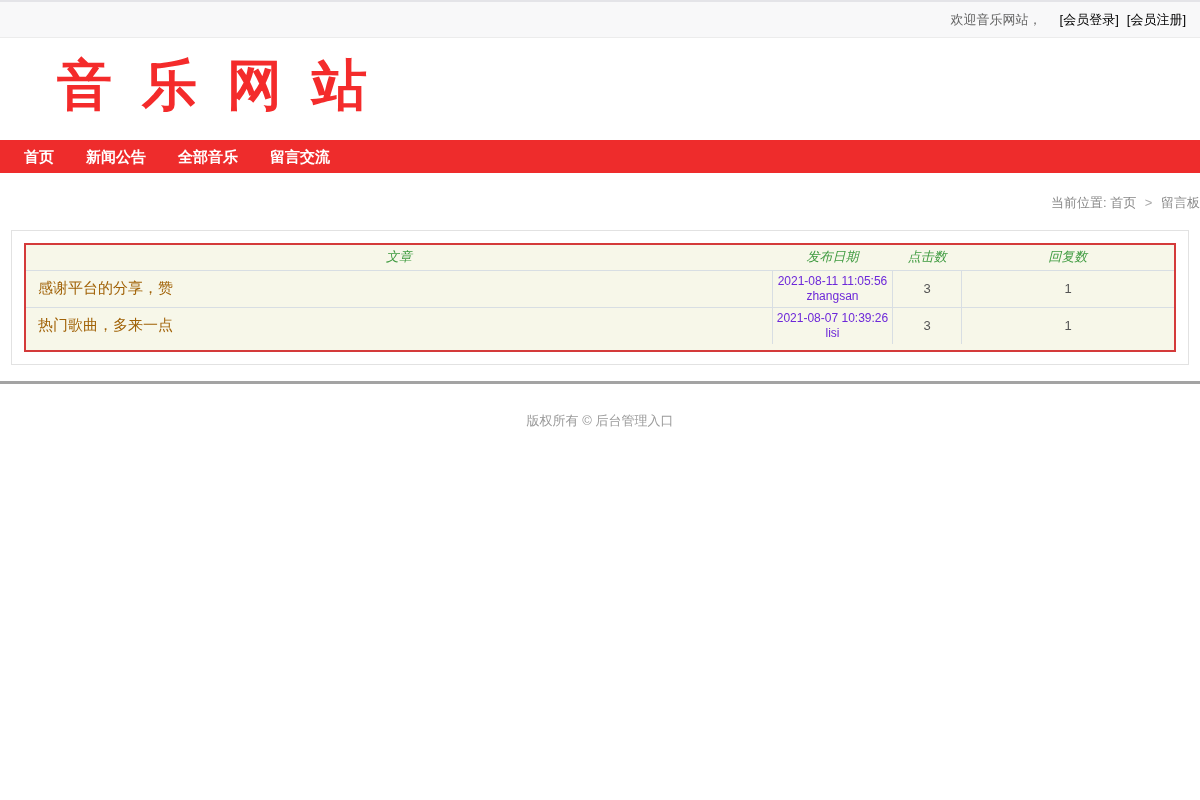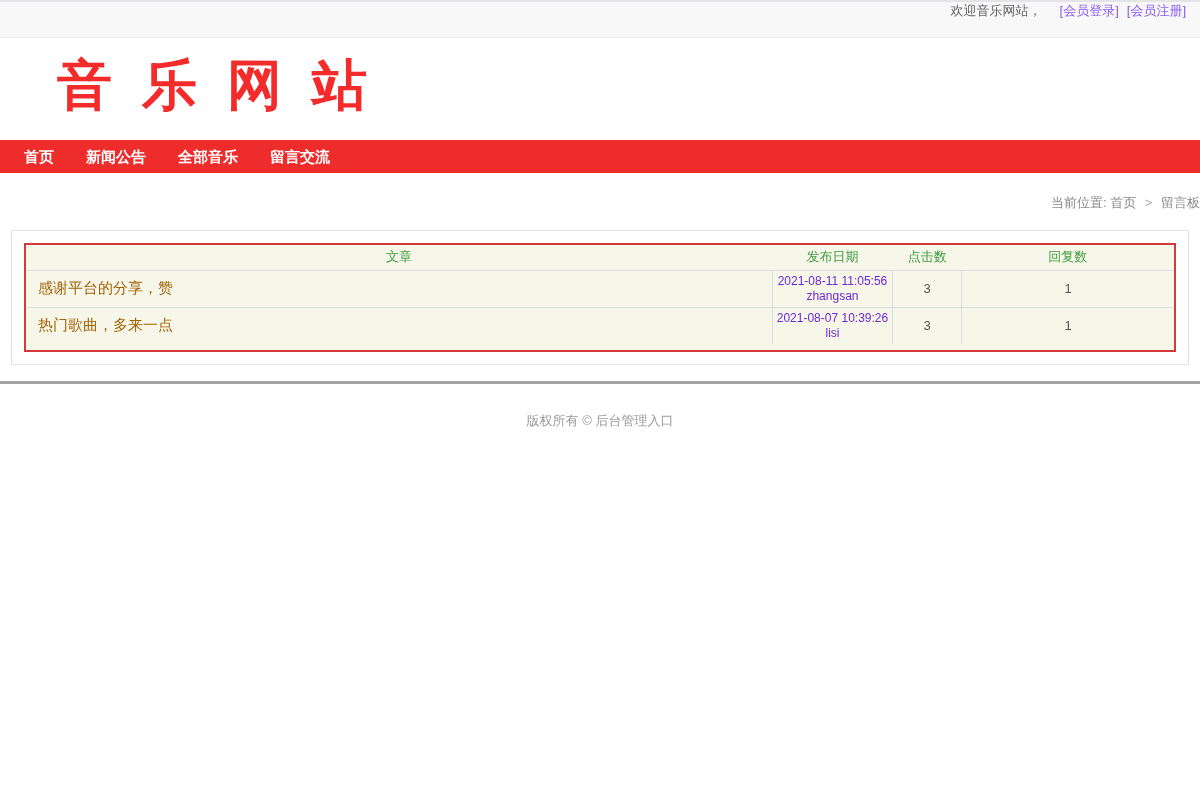--- a/index.html
+++ b/index.html
@@ -1,24 +1,24 @@
 <!DOCTYPE html>
 <html><head>
 <meta charset="utf-8">
 <style>
   * { margin: 0; padding: 0; box-sizing: border-box; }
   html, body { width: 1200px; min-height: 800px; background: #ffffff;
     font-family: "Liberation Sans", "DejaVu Sans", sans-serif; }
 
   
   .topbar { height: 38px; background: #f8f8f9; border-top: 2px solid #e4e4e8;
-    border-bottom: 1px solid #ececec; display: flex; 
+    border-bottom: 1px solid #ececec; display: flex; align-items: center;
     justify-content: flex-end; padding-right: 14px; font-size: 13px; color: #666; }
   .topbar .welcome { margin-right: 10px; }
-  .topbar a { color: #8b5cf6; text-decoration: none; margin-left: 8px; cursor: pointer; }
+  .topbar a { color: #000000; text-decoration: none; margin-left: 8px; cursor: pointer; }
 
   
   .header { position: relative; height: 102px; background: #fff; }
   .logo { position: absolute; left: 57px; top: 20px; font-size: 55px; font-weight: bold;
     color: #f42b2b; letter-spacing: 30px; line-height: 1; white-space: nowrap; }
   .search { position: absolute; left: 503px; top: 29px; display: flex; align-items: center; }
   .search input { width: 400px; height: 35px; border: 1px solid #c9c9c9; background: #fff;
     padding: 0 10px; font-size: 14px; outline: none; }
   .search button { width: 77px; height: 37px; background: #f3313b; color: #fff; border: none;
     font-size: 16px; cursor: pointer; margin-left: -1px; }
@@ -33,21 +33,21 @@
   .breadcrumb a { color: #898989; text-decoration: none; cursor: pointer; }
   .breadcrumb .sep { margin: 0 5px; color: #aaa; }
 
   
   .wrapper { margin: 18px 11px 0 11px; background: #fff;
     border: 1px solid #e2e2e2; padding: 12px; }
   .table-box { border: 2px solid #d43a3a; background: #f7f7e9; padding-bottom: 6px; }
   table { width: 100%; border-collapse: collapse; table-layout: fixed; }
   col.c-title { width: 65%; } col.c-date { width: 10.5%; }
   col.c-clicks { width: 6%; } col.c-replies { width: 18.5%; }
-  th { height: 25px; color: #3f9b40; font-size: 13px; font-weight: normal; text-align: center; }
+  th { height: 25px; color: #3f9b40; font-size: 13px; font-weight: normal; text-align: center; font-style: italic; }
   td { border-top: 1px solid #d8dee3; height: 34px; background: #f7f7e9; }
   td + td { border-left: 1px solid #d8dee3; }
   td.t-title { font-size: 15px; color: #a16207; text-align: left; padding-left: 12px; cursor: pointer; }
   td.t-date { text-align: center; font-size: 12px; color: #6d28d9; line-height: 15px; padding: 3px 0; }
   td.t-num { text-align: center; font-size: 13px; color: #555; }
 
   
   .footer { margin-top: 16px; border-top: 3px solid #a3a3a3; padding: 28px 0 20px 0;
     text-align: center; font-size: 13px; color: #9a9a9a; }
   .footer a { color: #9a9a9a; text-decoration: none; cursor: pointer; }

